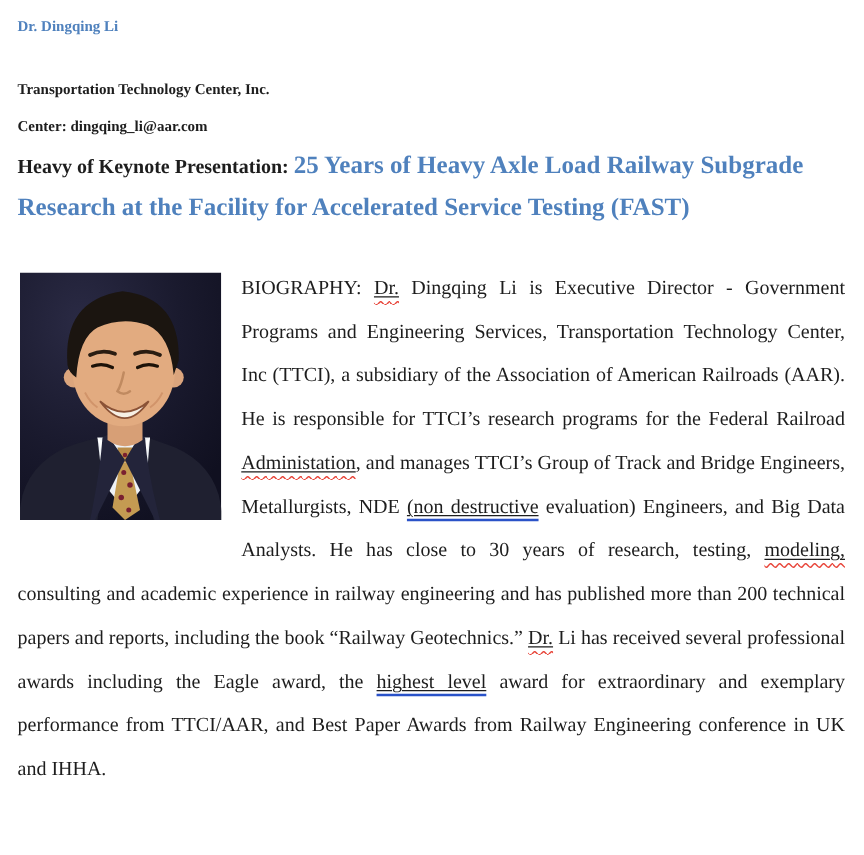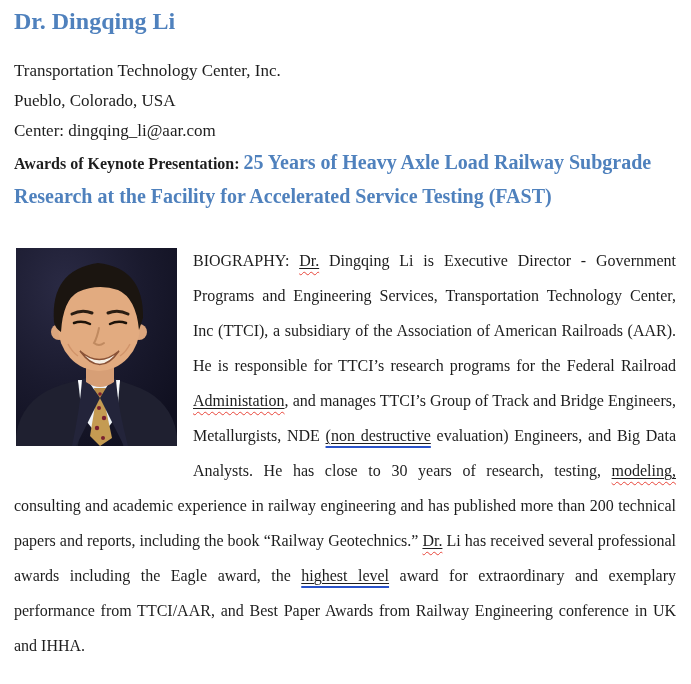--- a/index.html
+++ b/index.html
@@ -5,25 +5,25 @@
   html, body { margin: 0; padding: 0; }
   body {
     width: 691px; height: 684px; overflow: hidden;
     background: #ffffff;
     font-family: "Liberation Serif", serif;
     color: #1d1d1d;
   }
   .page { padding: 9px 15px 0 14px; }
 
   .name {
-    font-size: 24px; line-height: 25px; font-weight: bold;
+    font-size: 12px; line-height: 25px; font-weight: bold;
     color: var(--accent); margin: 0 0 22px 0;
   }
   .aff {
-    font-weight: normal; font-size: 17px; line-height: 30px; margin: 0;
+    font-weight: bold; font-size: 12px; line-height: 30px; margin: 0;
   }
   .keynote {
     font-weight: bold; font-size: 16px; line-height: 32px; margin: 0;
   }
   .kn-title { font-size: 20px; color: var(--accent); }
 
   .bio { margin-top: 29px; }
   .photo {
     float: left; width: 161px; height: 198px;
     margin: 5px 16px 10px 2px; display: block;
@@ -56,25 +56,24 @@
 </style>
 </head>
 <body>
 
 <div class="page">
 
   <h1 class="name">Dr. Dingqing Li</h1>
 
   <div>
     <p class="aff">Transportation Technology Center, Inc.</p>
-    <p class="aff">Pueblo, Colorado, USA</p>
     <p class="aff">Center: dingqing_li@aar.com</p>
   </div>
 
-  <p class="keynote"><span>Awards of Keynote Presentation: </span><span class="kn-title">25 Years of Heavy Axle Load Railway Subgrade Research at the Facility for Accelerated Service Testing (FAST)</span></p>
+  <p class="keynote"><span>Heavy of Keynote Presentation: </span><span class="kn-title">25 Years of Heavy Axle Load Railway Subgrade Research at the Facility for Accelerated Service Testing (FAST)</span></p>
 
   <div class="bio">
     <span class="photo">
       <svg viewBox="0 0 161 198" width="161" height="198" role="img" aria-hidden="true">
         <defs>
           <radialGradient id="bgGrad" cx="30%" cy="20%" r="90%">
             <stop offset="0%" stop-color="#2a2a44"></stop>
             <stop offset="55%" stop-color="#1a1a2e"></stop>
             <stop offset="100%" stop-color="#101020"></stop>
           </radialGradient>

